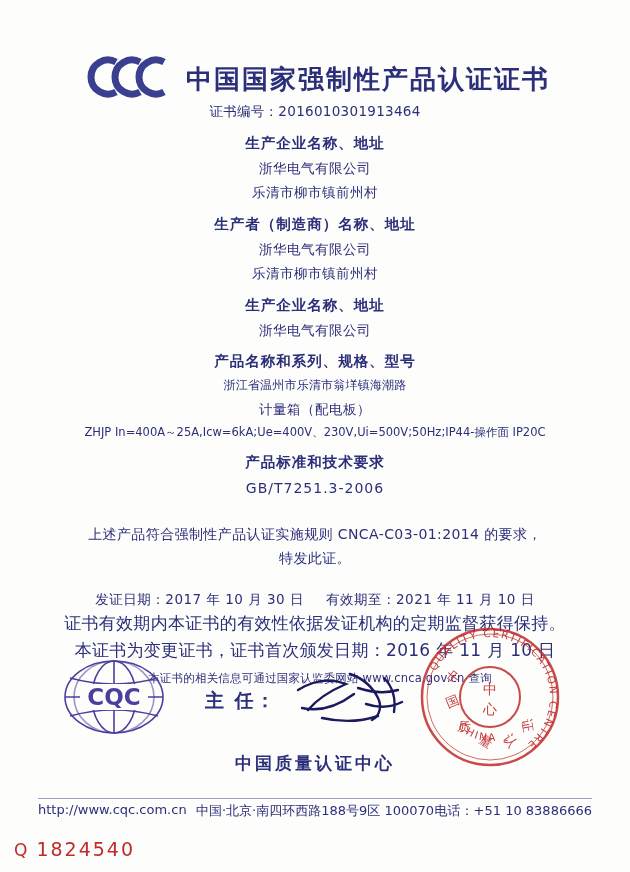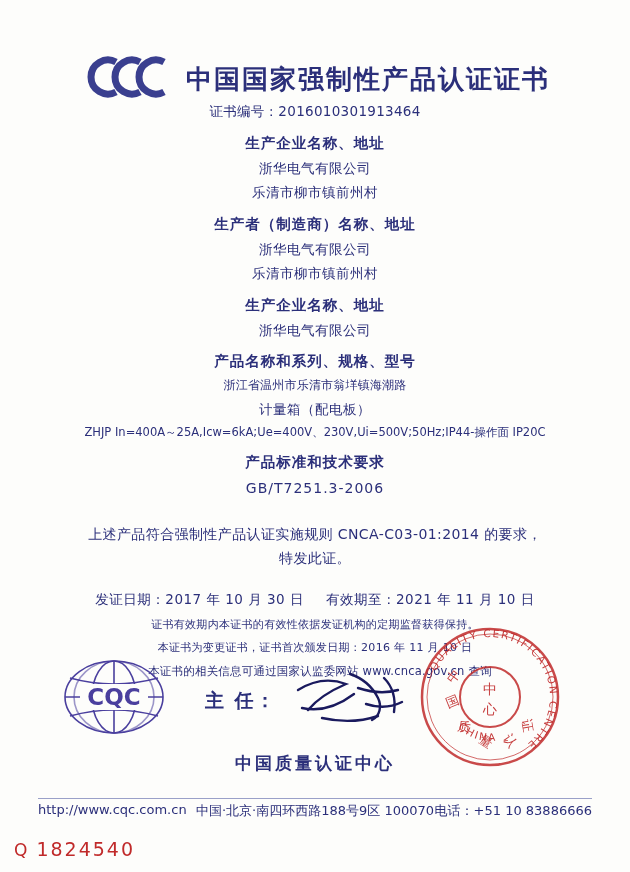--- a/index.html
+++ b/index.html
@@ -103,22 +103,22 @@
   }
   .statement .l2 { display: block; }
 
   .dates {
     font-size: 13.5px;
     margin-top: 19px;
     letter-spacing: 0.5px;
   }
   .dates .gap { display: inline-block; width: 22px; }
   .note {
-    font-size: 11px;
-    margin-top: 6px;
+    font-size: 17px;
+    margin-top: 0;
     line-height: 1.6;
     letter-spacing: 0.3px;
   }
   .note-small {
     font-size: 11.5px;
     margin-top: 6px;
     letter-spacing: 0.2px;
     padding-left: 10px;
   }
 

